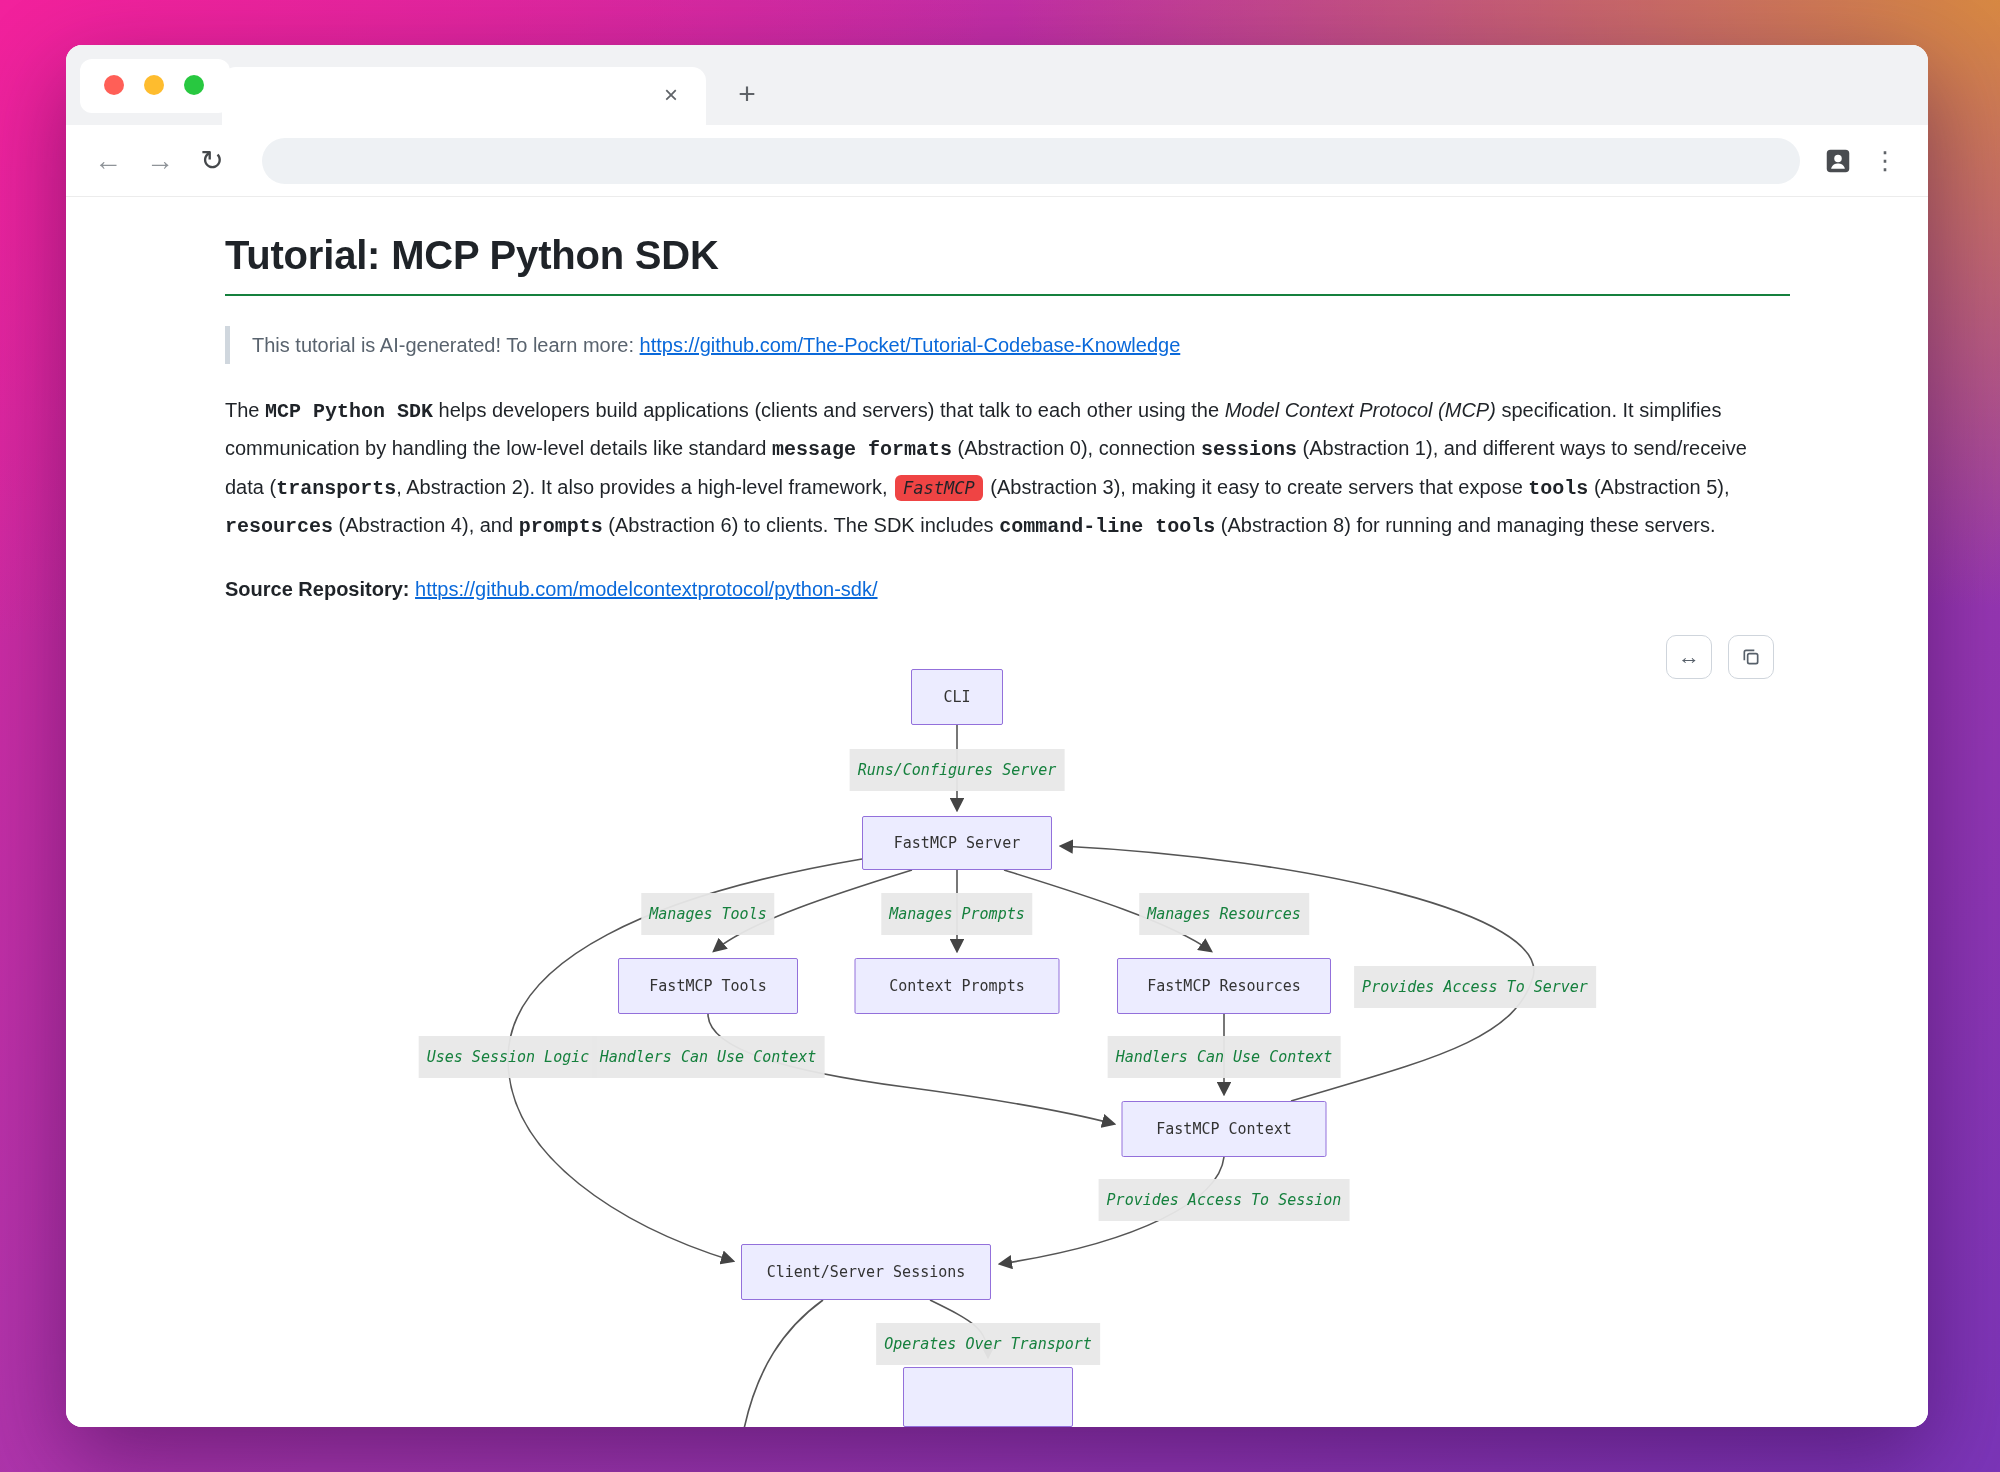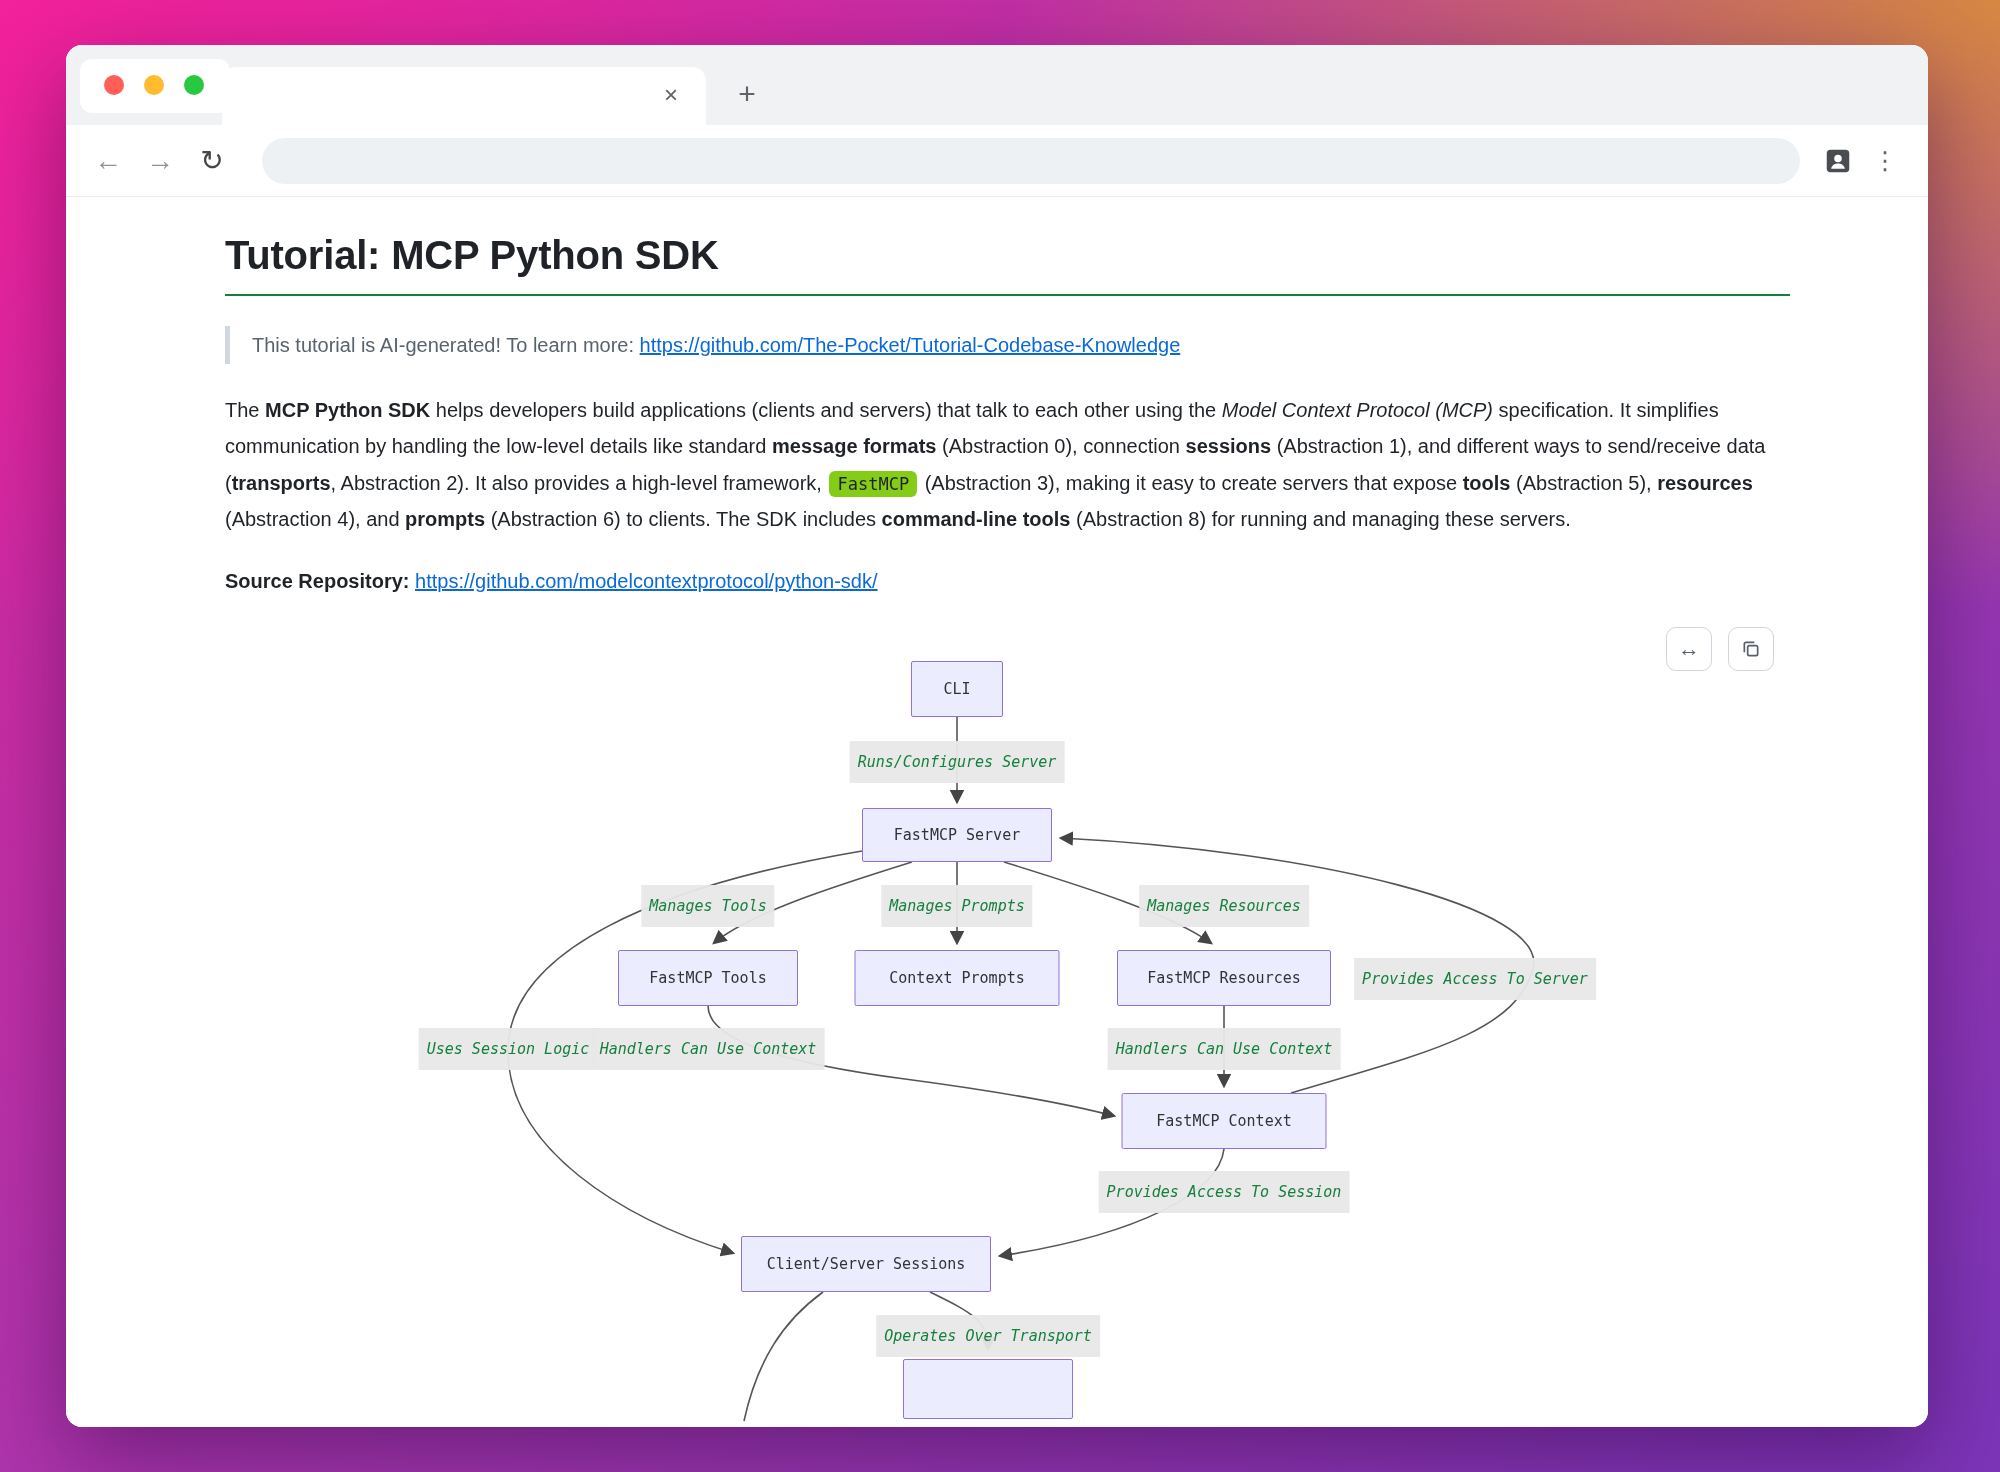--- a/index.html
+++ b/index.html
@@ -69,25 +69,25 @@
   h1.page-title {
     margin:14px 0 0; font-size:40px; font-weight:700; color:#1f2328;
     padding-bottom:16px; border-bottom:2px solid #15803d; letter-spacing:-0.2px;
   }
   blockquote.callout {
     margin:30px 0 0; border-left:5px solid #d0d7de;
     padding:4px 0 4px 22px; color:#59636e; font-size:20px; line-height:1.5;
   }
   a.link { color:#0a69da; text-decoration:underline; cursor:pointer; }
   p.intro { margin:28px 0 0; font-size:20px; line-height:1.82; }
-  .seg-bold { font-weight:700; }
+  .seg-bold { font-weight:700;font-family:Liberation Mono, monospace; }
   .seg-italic { font-style:italic; }
   .seg-code {
     font-family:"DejaVu Sans Mono", monospace; font-size:17px;
-    background:#84cc16; border-radius:6px; padding:3px 8px; margin:0 2px;
+    background:#ef4444; border-radius:6px; padding:3px 8px; margin:0 2px;font-style:italic;
   }
   p.source { margin:32px 0 0; font-size:20px; }
   p.source .label { font-weight:700; }
 
   
   .diagram {
     position:relative; margin-top:28px; height:820px; width:1565px;
   }
   .diagram-actions { position:absolute; top:6px; right:16px; display:flex; gap:16px; z-index:5; }
   .dg-btn {

